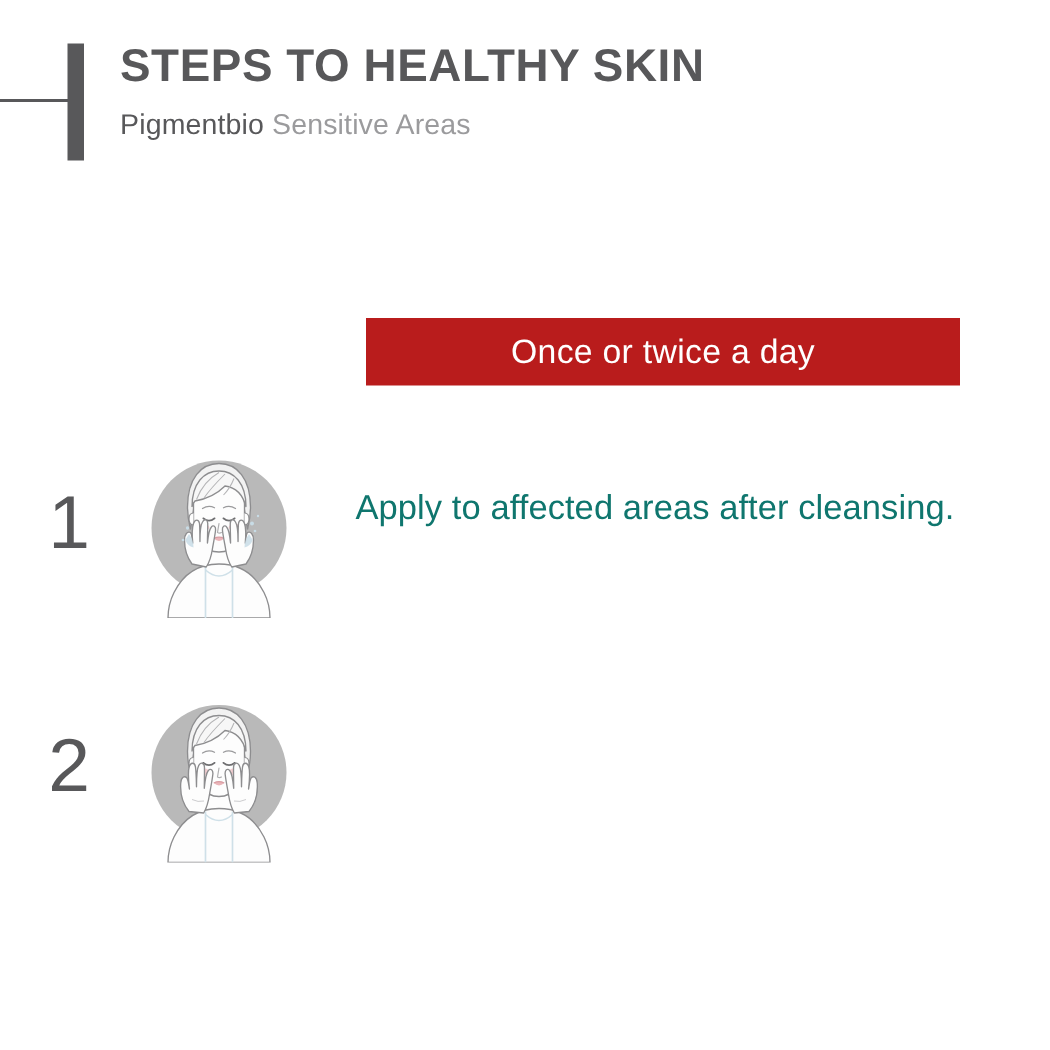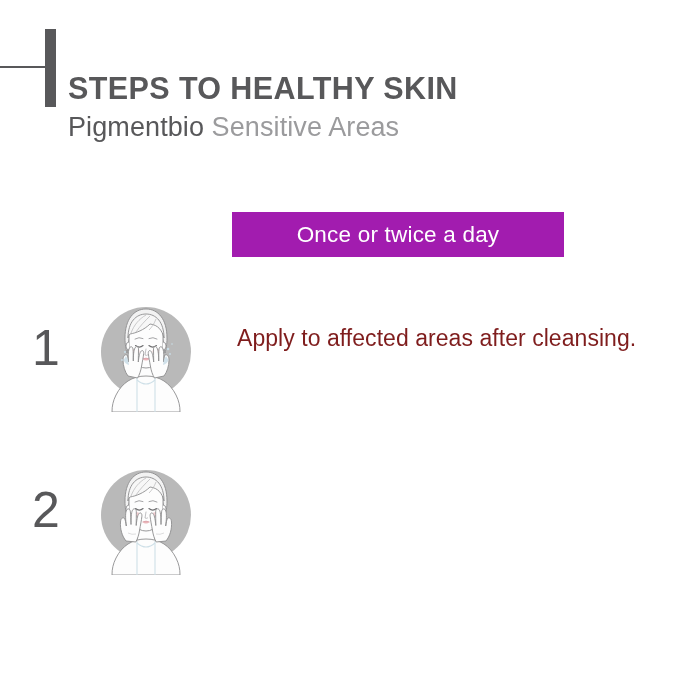--- a/index.html
+++ b/index.html
@@ -35,56 +35,55 @@
   #header-bar {
     position: absolute;
     left: 45px;
     top: 29px;
     width: 11px;
     height: 78px;
     background: #58585a;
   }
   #header-text {
     position: absolute;
-    left: 68px;
+    left: 80px;
     top: 26px;
     width: 620px;
-    margin-top: 44px;
   }
   #title-main {
     font-size: 30.5px;
     font-weight: bold;
     letter-spacing: 0.4px;
     color: #58585a;
     line-height: 36px;
     white-space: nowrap;
   }
   #subtitle-row {
     margin-top: 5px;
-    font-size: 27px;
+    font-size: 19px;
     line-height: 33px;
     white-space: nowrap;
   }
   #subtitle-brand {
     color: #58585a;
     letter-spacing: 0.1px;
   }
   #subtitle-variant {
     color: #9b9b9d;
     letter-spacing: 0.1px;
   }
 
   
   #frequency-banner {
     position: absolute;
-    left: 232px;
+    left: 244px;
     top: 212px;
-    width: 332px;
+    width: 396px;
     height: 45px;
-    background: #a21caf;
+    background: #b91c1c;
     display: flex;
     align-items: center;
     justify-content: center;
   }
   #frequency-banner-label {
     color: #ffffff;
     font-size: 22.5px;
     letter-spacing: 0.2px;
     line-height: 26px;
   }
@@ -119,21 +118,21 @@
     position: relative;
   }
   .step-figure svg { display: block; }
 
   .step-text {
     flex: 1 1 auto;
     padding-left: 37px;
     padding-right: 22px;
     font-size: 23px;
     line-height: 29.5px;
-    color: #7f1d1d;
+    color: #0f766e;
     letter-spacing: 0.05px;
   }
   #step-row-1 .step-text { padding-top: 24px; }
   #step-row-2 .step-text { padding-top: 10px; }
 </style>
 </head>
 <body>
 
 <div id="header">
   <div id="header-rule"></div>

